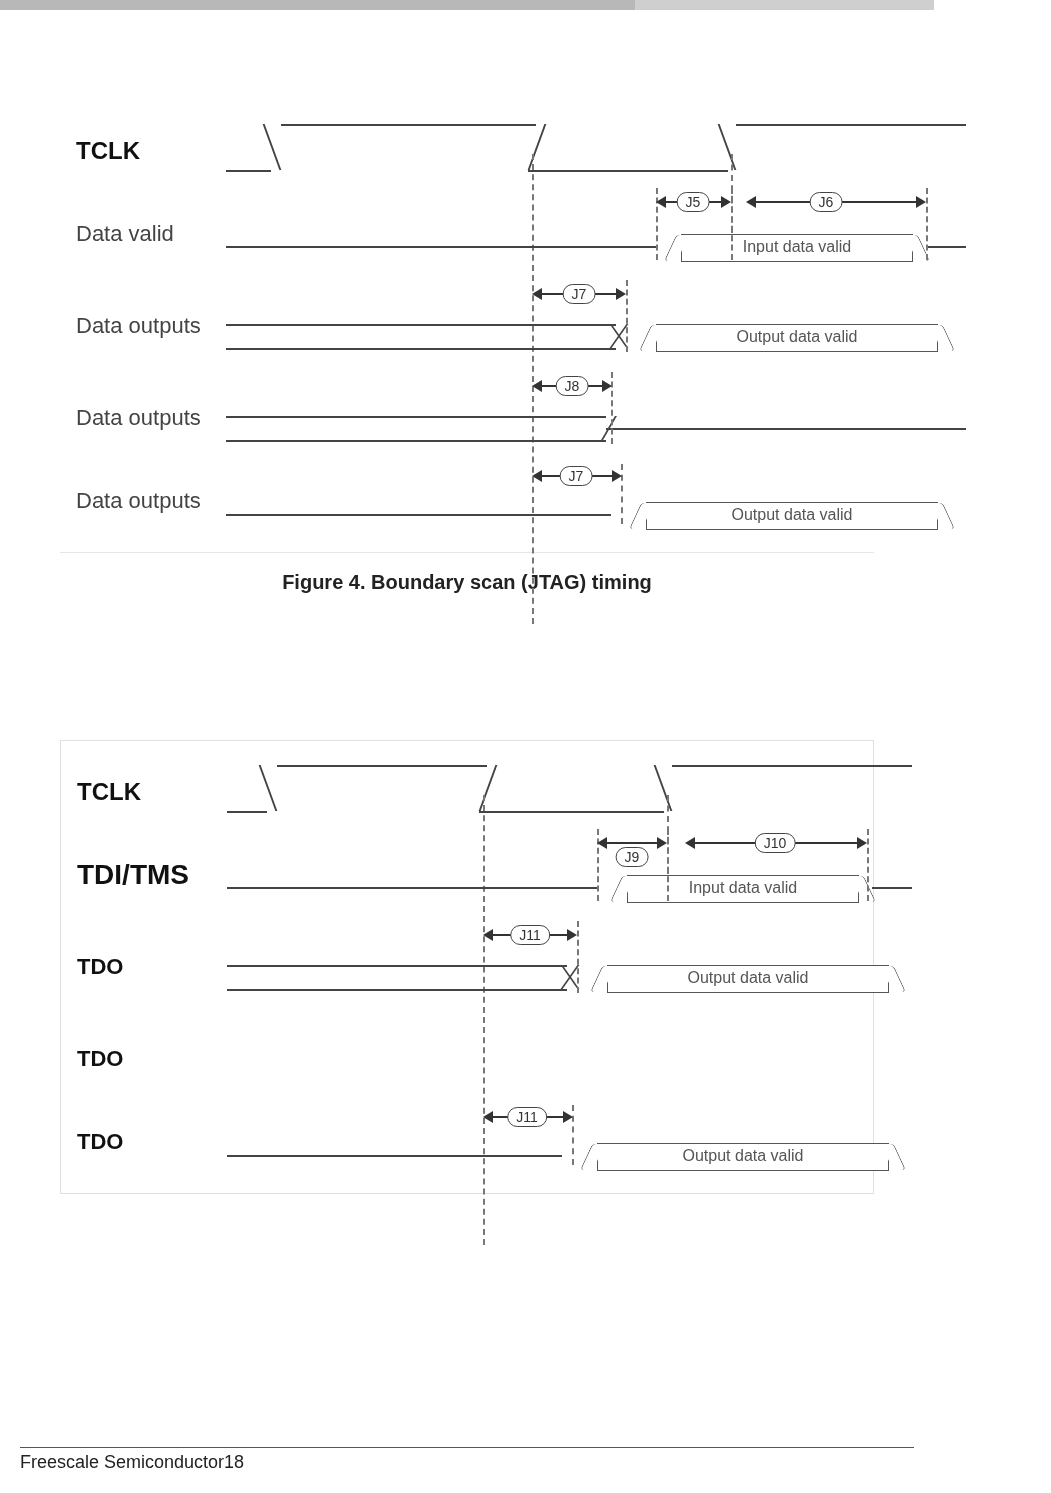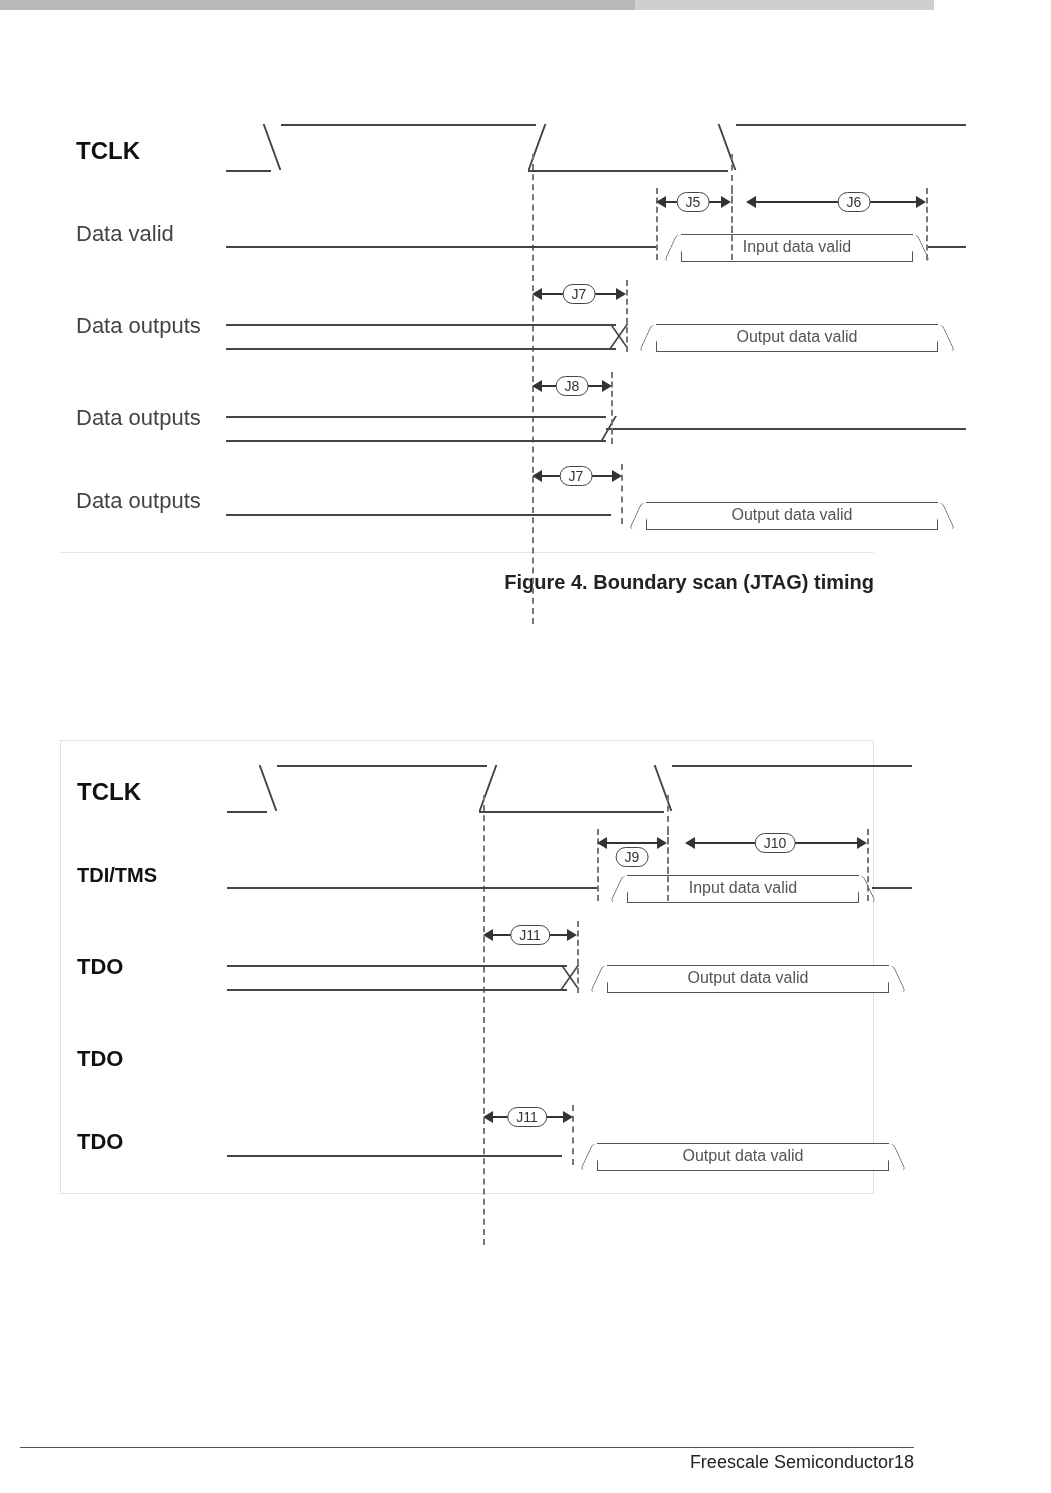--- a/index.html
+++ b/index.html
@@ -23,24 +23,24 @@
   .arrowseg{position:absolute;display:flex;align-items:center;height:20px}
   .arrowseg .al,.arrowseg .ar{width:0;height:0;border-top:6px solid transparent;border-bottom:6px solid transparent}
   .arrowseg .al{border-right:10px solid #333}
   .arrowseg .ar{border-left:10px solid #333}
   .arrowseg .mid{flex:1;height:2px;background:#333}
   .pill{position:absolute;border:1px solid #444;border-radius:10px;background:#fff;font-size:14px;padding:1px 8px;color:#333;transform:translate(-50%,-50%)}
   .bubble{position:absolute;border:1px solid #555;background:#fff;font-size:16px;color:#555;text-align:center;line-height:24px;height:26px}
   .bubble:before,.bubble:after{content:"";position:absolute;top:0;width:12px;height:26px;background:#fff;border:1px solid #555;border-top:none;border-bottom:none}
   .bubble:before{left:-12px;border-right:none;transform:skewX(-25deg);border-radius:4px 0 0 4px}
   .bubble:after{right:-12px;border-left:none;transform:skewX(25deg);border-radius:0 4px 4px 0}
-  .caption{text-align:right;font-weight:700;font-size:20px;color:#222;margin-top:18px}
+  .caption{text-align:center;font-weight:700;font-size:20px;color:#222;margin-top:18px}
   .footer{position:absolute;left:0;right:0;bottom:20px}
   .footer .doc{text-align:center;font-weight:700;font-size:18px}
-  .footer .bar{border-top:1px solid #555;margin:6px 20px 0 20px;display:flex;justify-content:flex-end;font-size:18px;padding-top:4px}
+  .footer .bar{border-top:1px solid #555;margin:6px 20px 0 20px;display:flex;justify-content:flex-start;font-size:18px;padding-top:4px}
 </style>
 </head>
 <body>
 
 <div class="page">
   <div class="topbar">
       <div class="tb1"></div>
       <div class="tb2"></div>
     </div>
 
@@ -78,21 +78,21 @@
               <span class="ar"></span>
             </div>
           <span class="pill" style="left:467px;top:14px">J5</span>
 
           <div class="dash" style="left:700px;top:0;height:72px"></div>
           <div class="arrowseg" style="left:520px;width:180px;top:4px">
               <span class="al"></span>
               <span class="mid"></span>
               <span class="ar"></span>
             </div>
-          <span class="pill" style="left:628px;top:14px">J6</span>
+          <span class="pill" style="left:600px;top:14px">J6</span>
         </div>
       </div>
 
       <div class="sigrow">
         <div class="siglabel">Data outputs</div>
         <div class="wave">
           <div class="hline" style="left:0;width:390px;top:44px"></div>
           <div class="hline" style="left:0;width:390px;top:68px"></div>
           <div class="vline" style="left:392px;top:44px;height:24px;transform:skewX(35deg)"></div>
           <div class="vline" style="left:392px;top:44px;height:24px;transform:skewX(-35deg)"></div>
@@ -158,21 +158,21 @@
           <div class="vline" style="left:260px;top:10px;height:46px;transform:skewX(-20deg)"></div>
           <div class="hline" style="left:252px;width:185px;top:56px"></div>
           <div class="vline" style="left:435px;top:10px;height:46px;transform:skewX(20deg)"></div>
           <div class="hline" style="left:445px;width:240px;top:10px"></div>
           <div class="dash" style="left:256px;top:40px;height:450px"></div>
           <div class="dash" style="left:440px;top:40px;height:100px"></div>
         </div>
       </div>
 
       <div class="sigrow">
-        <div class="siglabel tclk" style="font-size:20px">TDI/TMS</div>
+        <div class="siglabel tclk" style="font-size:28px">TDI/TMS</div>
         <div class="wave">
           <div class="hline" style="left:0;width:370px;top:58px"></div>
           <div class="bubble" style="left:400px;width:230px;top:46px">Input data valid</div>
           <div class="hline" style="left:645px;width:40px;top:58px"></div>
           <div class="dash" style="left:370px;top:0;height:72px"></div>
           <div class="dash" style="left:440px;top:0;height:72px"></div>
           <div class="arrowseg" style="left:370px;width:70px;top:4px">
               <span class="al"></span>
               <span class="mid"></span>
               <span class="ar"></span>

